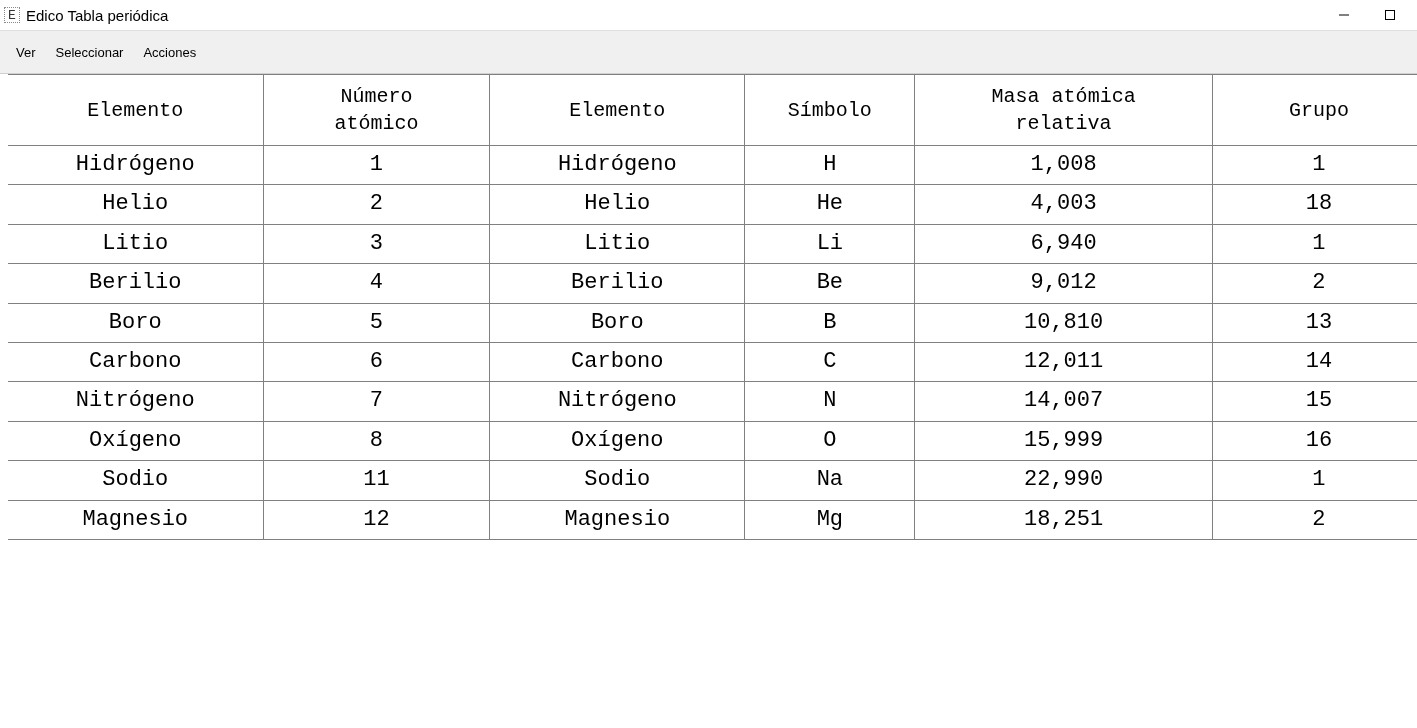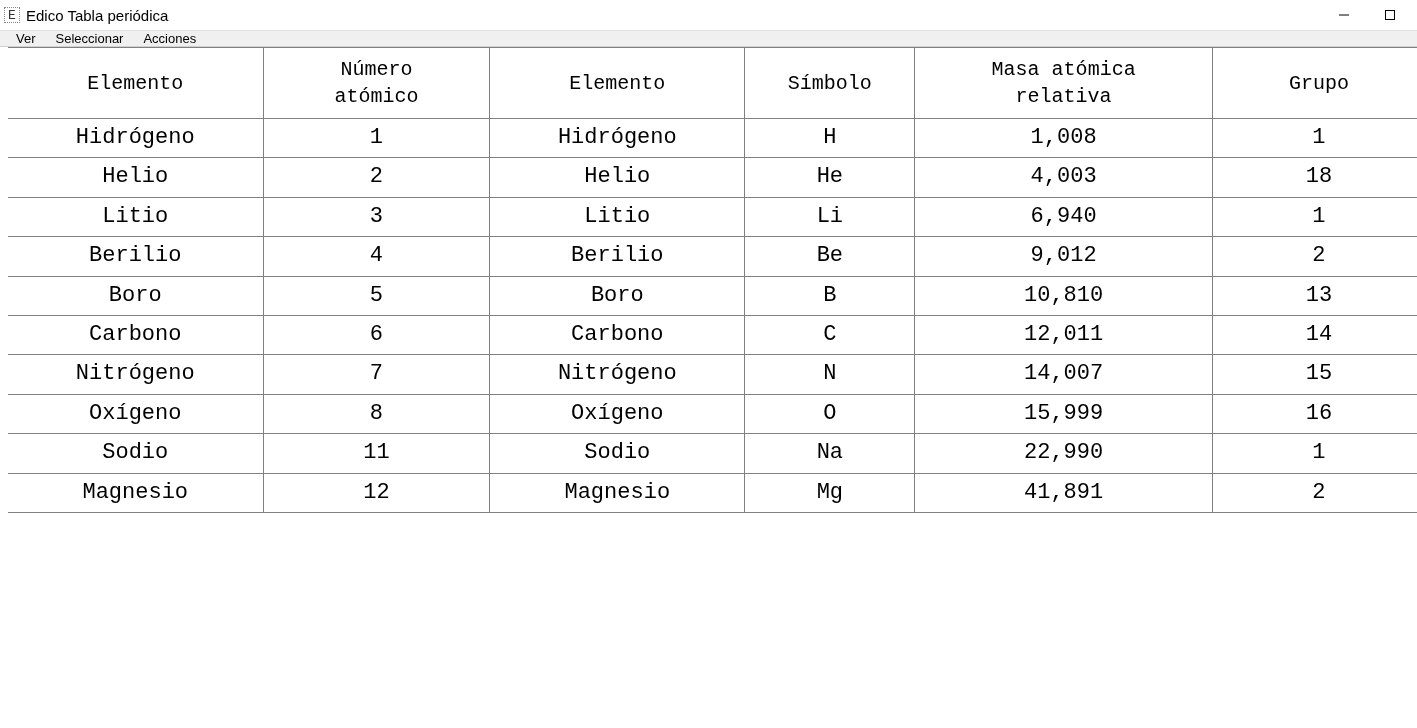--- a/index.html
+++ b/index.html
@@ -54,21 +54,21 @@
       display: flex;
       align-items: center;
       justify-content: center;
       cursor: pointer;
     }
     .titlebar-btn svg {
       width: 10px;
       height: 10px;
     }
     .menubar {
-      height: 17px;
+      height: 44px;
       background: #f0f0f0;
       border-top: 1px solid #e0e0e0;
       border-bottom: 1px solid #d0d0d0;
       display: flex;
       align-items: center;
       padding: 0 6px;
       gap: 0;
     }
     .menu-item {
       padding: 3px 10px;
@@ -238,18 +238,18 @@
           <td>Sodio</td>
           <td>Na</td>
           <td>22,990</td>
           <td>1</td>
         </tr>
         <tr>
           <td>Magnesio</td>
           <td>12</td>
           <td>Magnesio</td>
           <td>Mg</td>
-          <td>41,891</td>
+          <td>18,251</td>
           <td>2</td>
         </tr>
       </tbody>
   </table>
 </div>
 
 </body></html>

